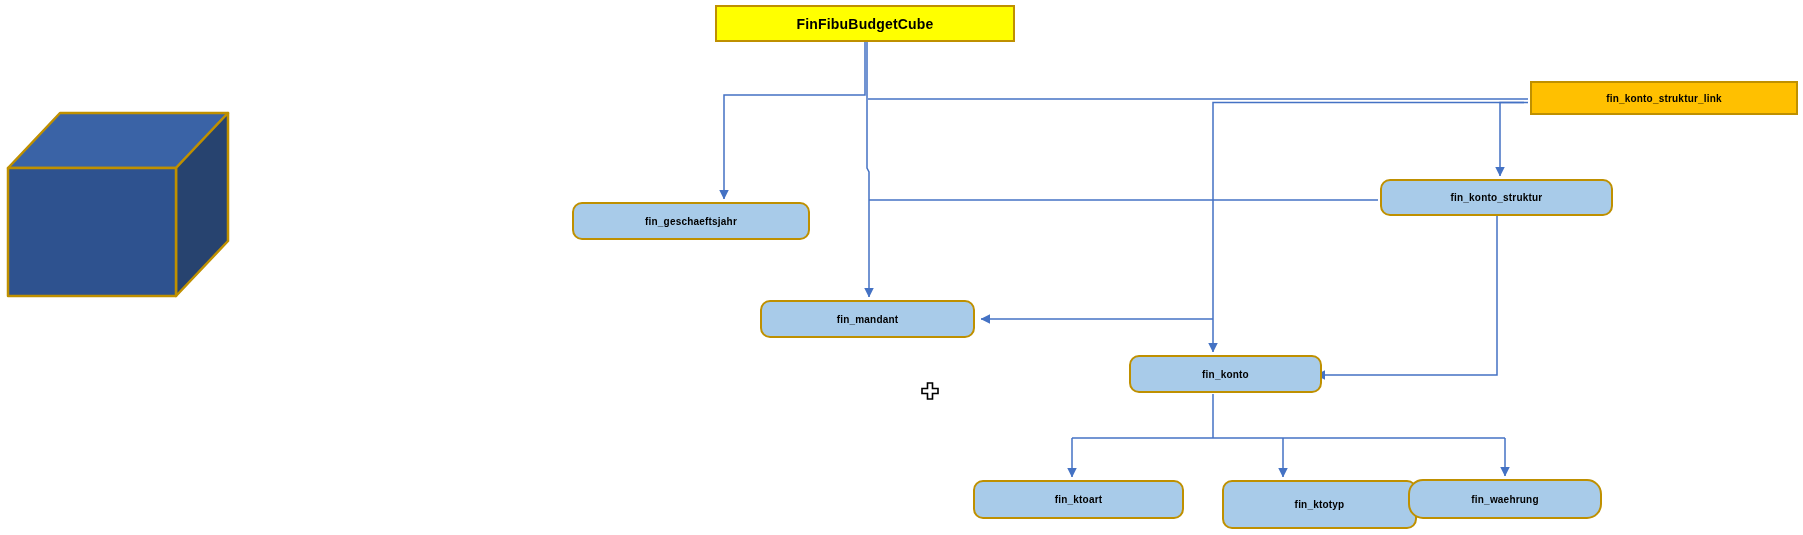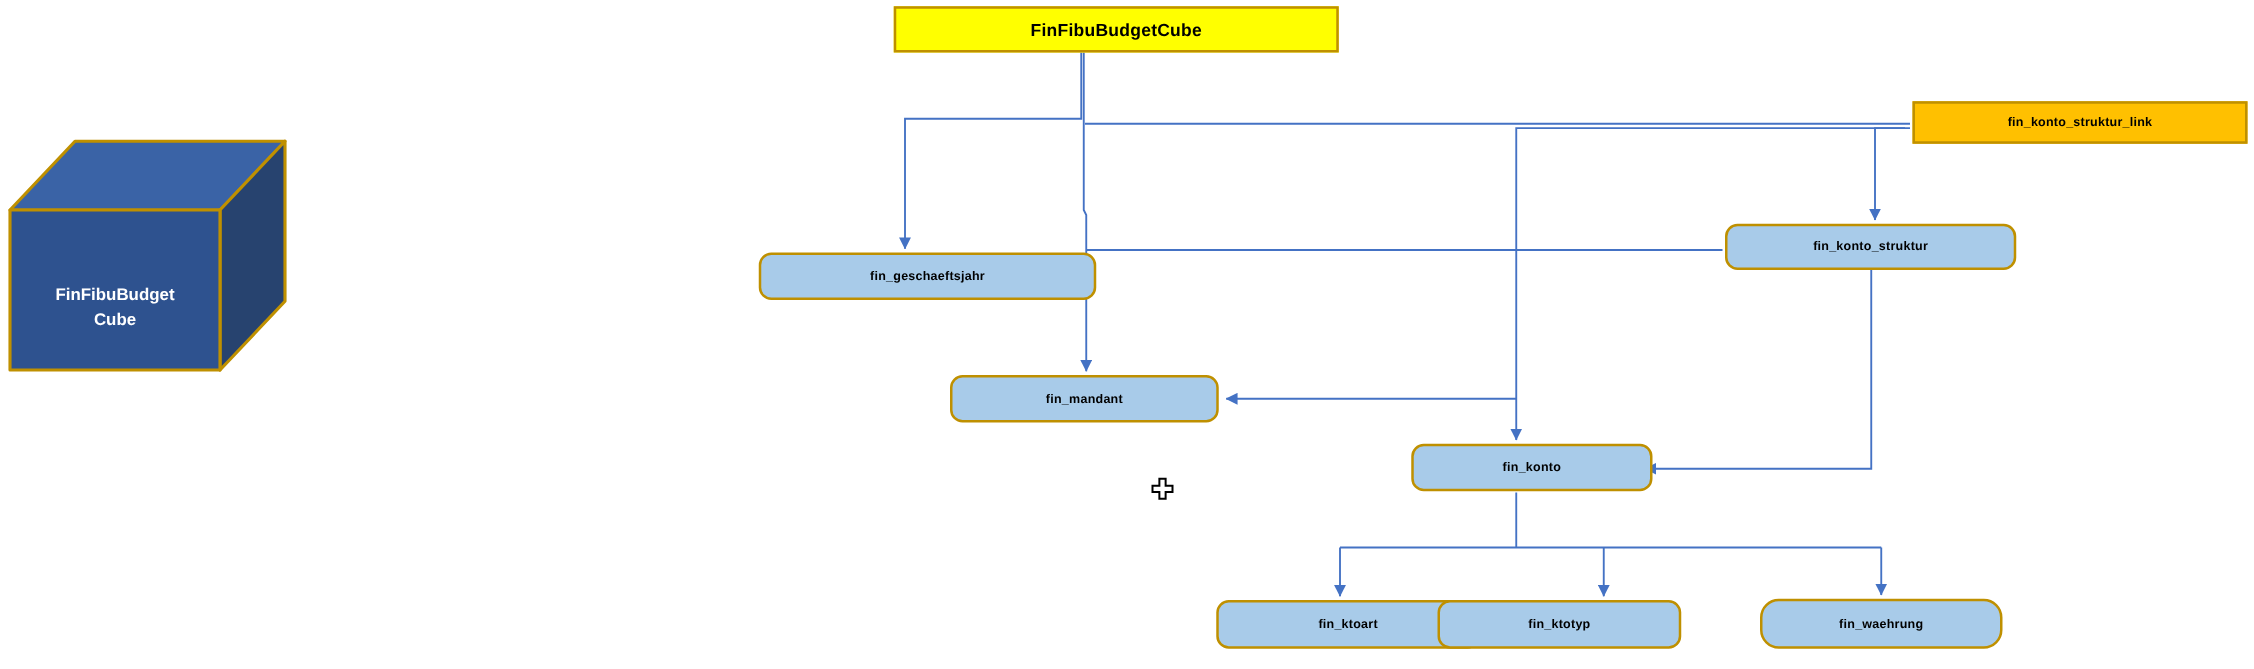--- a/index.html
+++ b/index.html
@@ -56,54 +56,50 @@
       <path d="M1213,319 H981" marker-end="url(#arr)"></path>
       <path d="M1497,216 V375 H1316" marker-end="url(#arr)"></path>
       <path d="M1213,394 V438"></path>
       <path d="M1072,438 H1505"></path>
       <path d="M1072,438 V477" marker-end="url(#arr)"></path>
       <path d="M1283,438 V477" marker-end="url(#arr)"></path>
       <path d="M1505,438 V476" marker-end="url(#arr)"></path>
     </g>
   </svg>
 
-  <div class="cube-label">
-    <span>FinFibuBudget</span>
-    <span>Cube</span>
-  </div>
 
-  <div class="node cube-header" style="left:715px;top:5px;width:356px;height:37px;">
+  <div class="node cube-header" style="left:715px;top:5px;width:300px;height:37px;">
     <span>FinFibuBudgetCube</span>
   </div>
 
   <div class="node link" style="left:1530px;top:81px;width:268px;height:34px;">
     <span>fin_konto_struktur_link</span>
   </div>
 
-  <div class="node table" style="left:607px;top:202px;width:270px;height:38px;">
+  <div class="node table" style="left:572px;top:202px;width:238px;height:38px;">
     <span>fin_geschaeftsjahr</span>
   </div>
 
   <div class="node table" style="left:1380px;top:179px;width:233px;height:37px;justify-content:center;">
     <span>fin_konto_struktur</span>
   </div>
 
   <div class="node table" style="left:760px;top:300px;width:215px;height:38px;">
     <span>fin_mandant</span>
   </div>
 
   <div class="node table" style="left:1117px;top:355px;width:193px;height:38px;margin-left:12px;">
     <span>fin_konto</span>
   </div>
 
   <div class="node table" style="left:973px;top:480px;width:211px;height:39px;">
     <span>fin_ktoart</span>
   </div>
 
-  <div class="node table" style="left:1150px;top:480px;width:195px;height:39px;">
+  <div class="node table" style="left:1222px;top:480px;width:195px;height:49px;">
     <span>fin_ktotyp</span>
   </div>
 
   <div class="node table" style="left:1408px;top:479px;width:194px;height:40px;border-radius:15px;">
     <span>fin_waehrung</span>
   </div>
 
   <svg class="layer" style="left:920px;top:381px;" width="20" height="20" viewBox="-10 -10 20 20">
     <path d="M-2.5,-8 H2.5 V-2.5 H8 V2.5 H2.5 V8 H-2.5 V2.5 H-8 V-2.5 H-2.5 Z" fill="#ffffff" stroke="#000000" stroke-width="1.6"></path>
   </svg>

